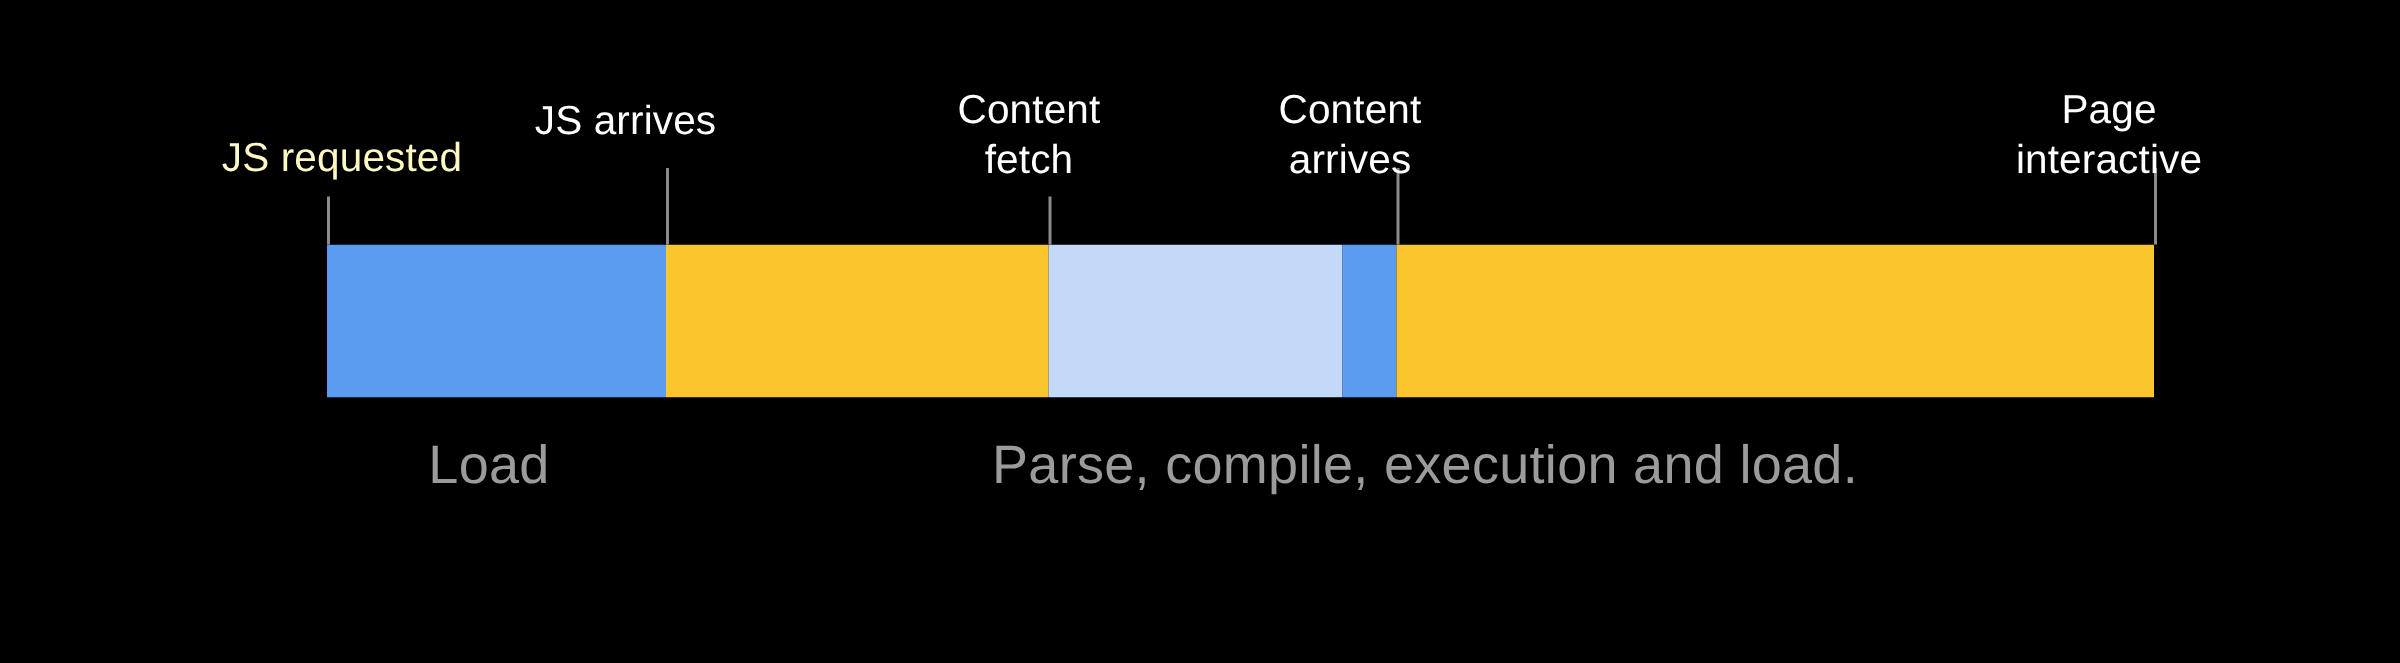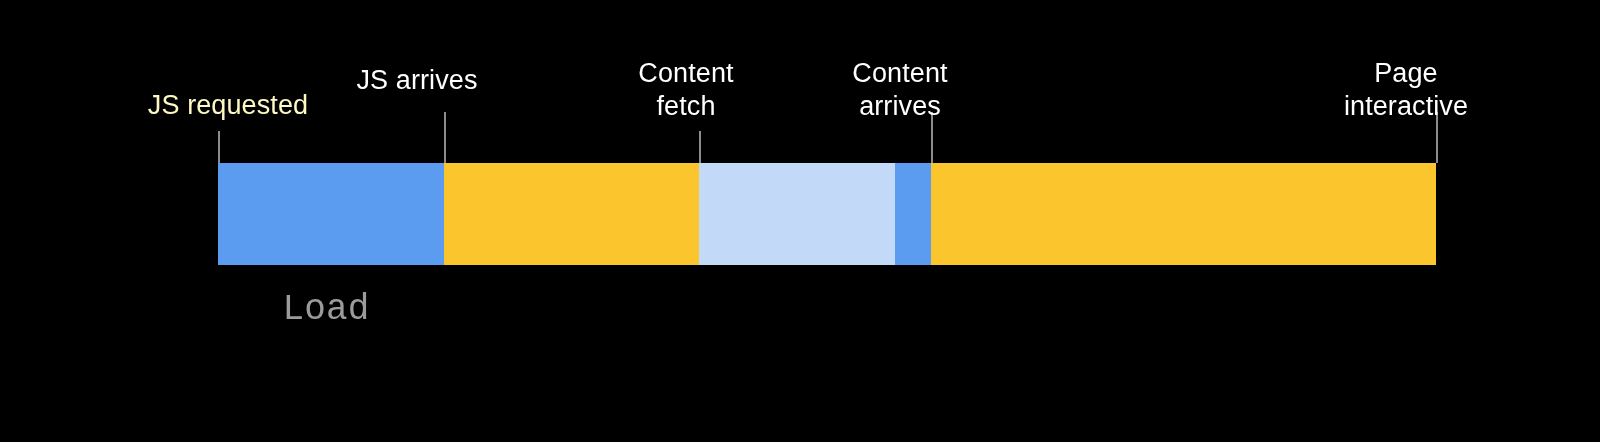--- a/index.html
+++ b/index.html
@@ -53,21 +53,20 @@
   
   .phase-caption {
     position: absolute;
     color: #9b9b9b;
     font-size: 36px;
     line-height: 42px;
     text-align: center;
     white-space: nowrap;
     transform: translateX(-50%);
     letter-spacing: 0.2px;
-    font-family: Liberation Mono, monospace;
   }
 </style>
 </head>
 <body>
 
 <div id="stage" style="width: 1600px; height: 442px; background: rgb(0, 0, 0);">
 
   <div class="tick" style="left: 218px; top: 131px; height: 32px; background: rgb(140, 140, 140);"></div>
   <div class="tick" style="left: 444px; top: 112px; height: 51px; background: rgb(140, 140, 140);"></div>
   <div class="tick" style="left: 699px; top: 131px; height: 32px; background: rgb(140, 140, 140);"></div>
@@ -85,14 +84,15 @@
 
   <div class="bar" style="left: 218px; top: 163px; width: 1218px; height: 102px;">
     <div class="seg" style="width: 226px; background: rgb(91, 155, 240);"></div>
     <div class="seg" style="width: 255px; background: rgb(251, 197, 45);"></div>
     <div class="seg" style="width: 196px; background: rgb(194, 217, 247);"></div>
     <div class="seg" style="width: 36px; background: rgb(91, 155, 240);"></div>
     <div class="seg" style="width: 505px; background: rgb(251, 197, 45);"></div>
   </div>
 
   <div class="phase-caption" style="left: 326px; top: 289px; color: rgb(155, 155, 155);">Load</div>
+  <div class="phase-caption" style="left: 950px; top: 289px; color: rgb(155, 155, 155);">Parse, compile, execution and load.</div>
 
 </div>
 
 </body></html>

